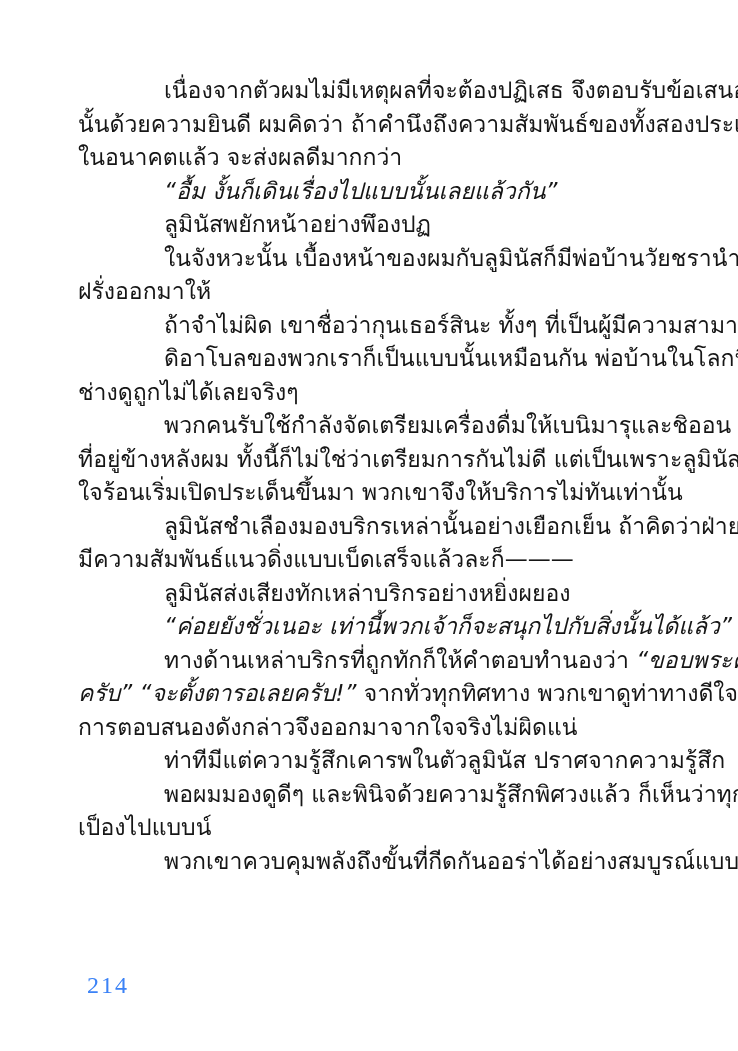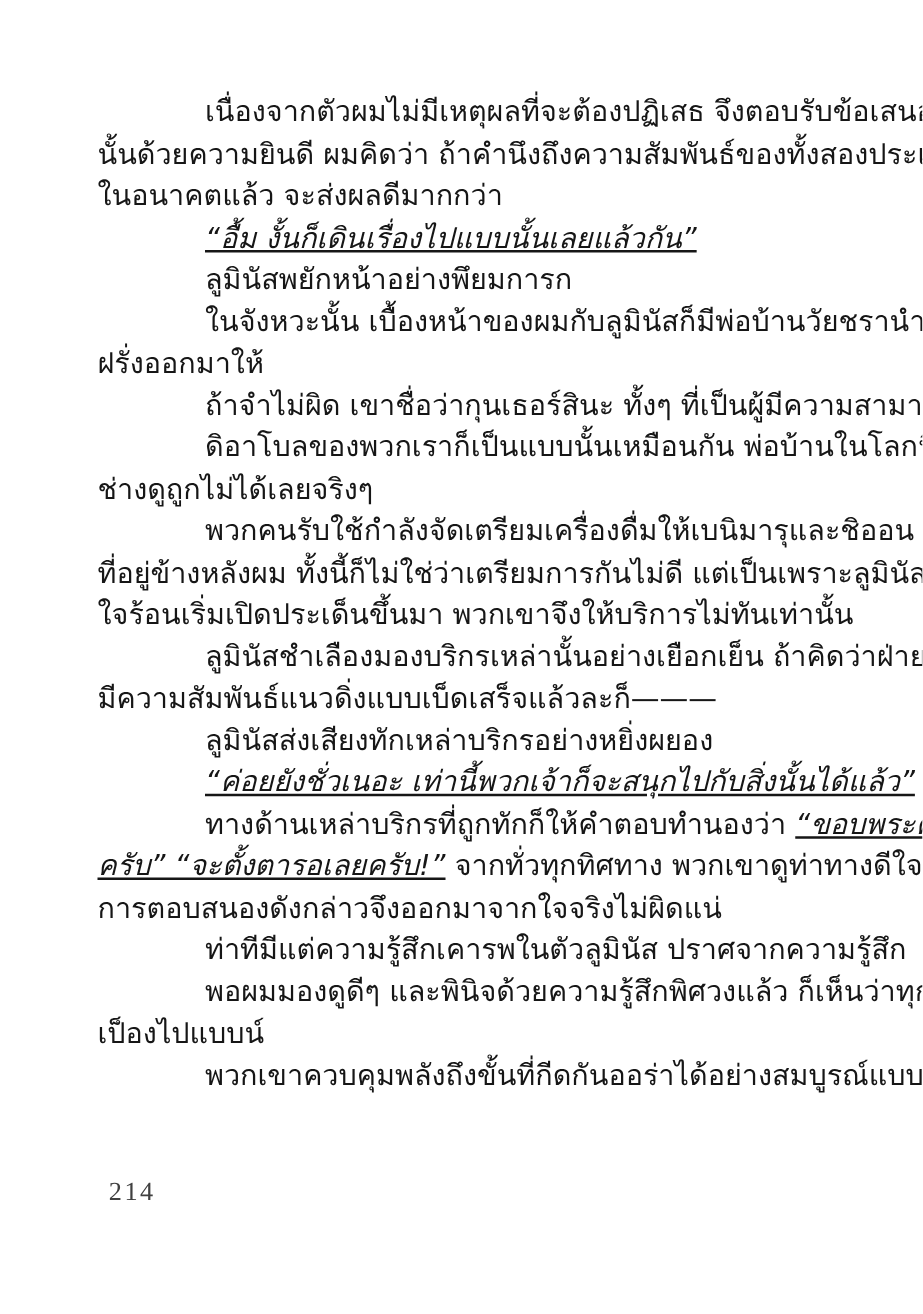--- a/index.html
+++ b/index.html
@@ -26,42 +26,41 @@
   }
   .line {
     white-space: nowrap;
     height: 33.5px;
   }
   .line.indent {
     padding-left: 86px;
   }
   .seg-italic {
     font-style: italic;
-    text-decoration: underline;
   }
   .page-number {
     position: absolute;
     left: 87px;
-    top: 941px;
+    top: 972px;
     font-family: "Liberation Serif", "DejaVu Serif", serif;
-    font-size: 21px;
+    font-size: 24px;
     letter-spacing: 2px;
-    color: #404040;
+    color: #3b82f6;
   }
 </style>
 </head>
 <body>
 
 <div class="book-page">
   <div class="text-block" id="text-block">
       <div class="line indent"><span>เนื่องจากตัวผมไม่มีเหตุผลที่จะต้องปฏิเสธ จึงตอบรับข้อเสนอ</span></div>
       <div class="line"><span>นั้นด้วยความยินดี ผมคิดว่า ถ้าคำนึงถึงความสัมพันธ์ของทั้งสองประเทศ</span></div>
       <div class="line"><span>ในอนาคตแล้ว จะส่งผลดีมากกว่า</span></div>
       <div class="line indent"><span class="seg-italic">“อื้ม งั้นก็เดินเรื่องไปแบบนั้นเลยแล้วกัน”</span></div>
-      <div class="line indent"><span>ลูมินัสพยักหน้าอย่างพึยมการก</span></div>
+      <div class="line indent"><span>ลูมินัสพยักหน้าอย่างพึองปฏ</span></div>
       <div class="line indent"><span>ในจังหวะนั้น เบื้องหน้าของผมกับลูมินัสก็มีพ่อบ้านวัยชรานำชา</span></div>
       <div class="line"><span>ฝรั่งออกมาให้</span></div>
       <div class="line indent"><span>ถ้าจำไม่ผิด เขาชื่อว่ากุนเธอร์สินะ ทั้งๆ ที่เป็นผู้มีความสามารถ</span></div>
       <div class="line indent"><span>ดิอาโบลของพวกเราก็เป็นแบบนั้นเหมือนกัน พ่อบ้านในโลกนี้</span></div>
       <div class="line"><span>ช่างดูถูกไม่ได้เลยจริงๆ</span></div>
       <div class="line indent"><span>พวกคนรับใช้กำลังจัดเตรียมเครื่องดื่มให้เบนิมารุและชิออน</span></div>
       <div class="line"><span>ที่อยู่ข้างหลังผม ทั้งนี้ก็ไม่ใช่ว่าเตรียมการกันไม่ดี แต่เป็นเพราะลูมินัส</span></div>
       <div class="line"><span>ใจร้อนเริ่มเปิดประเด็นขึ้นมา พวกเขาจึงให้บริการไม่ทันเท่านั้น</span></div>
       <div class="line indent"><span>ลูมินัสชำเลืองมองบริกรเหล่านั้นอย่างเยือกเย็น ถ้าคิดว่าฝ่ายนั้น</span></div>
       <div class="line"><span>มีความสัมพันธ์แนวดิ่งแบบเบ็ดเสร็จแล้วละก็———</span></div>

